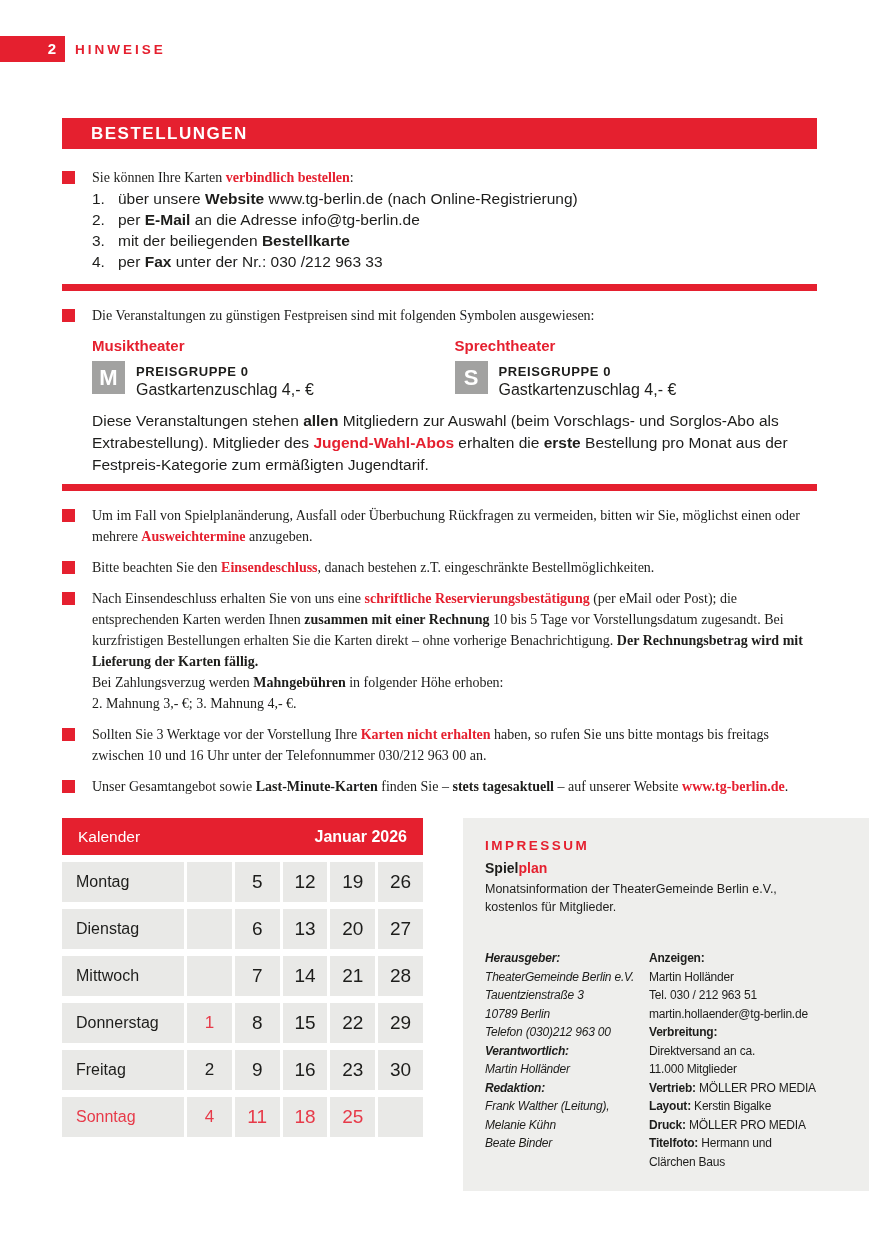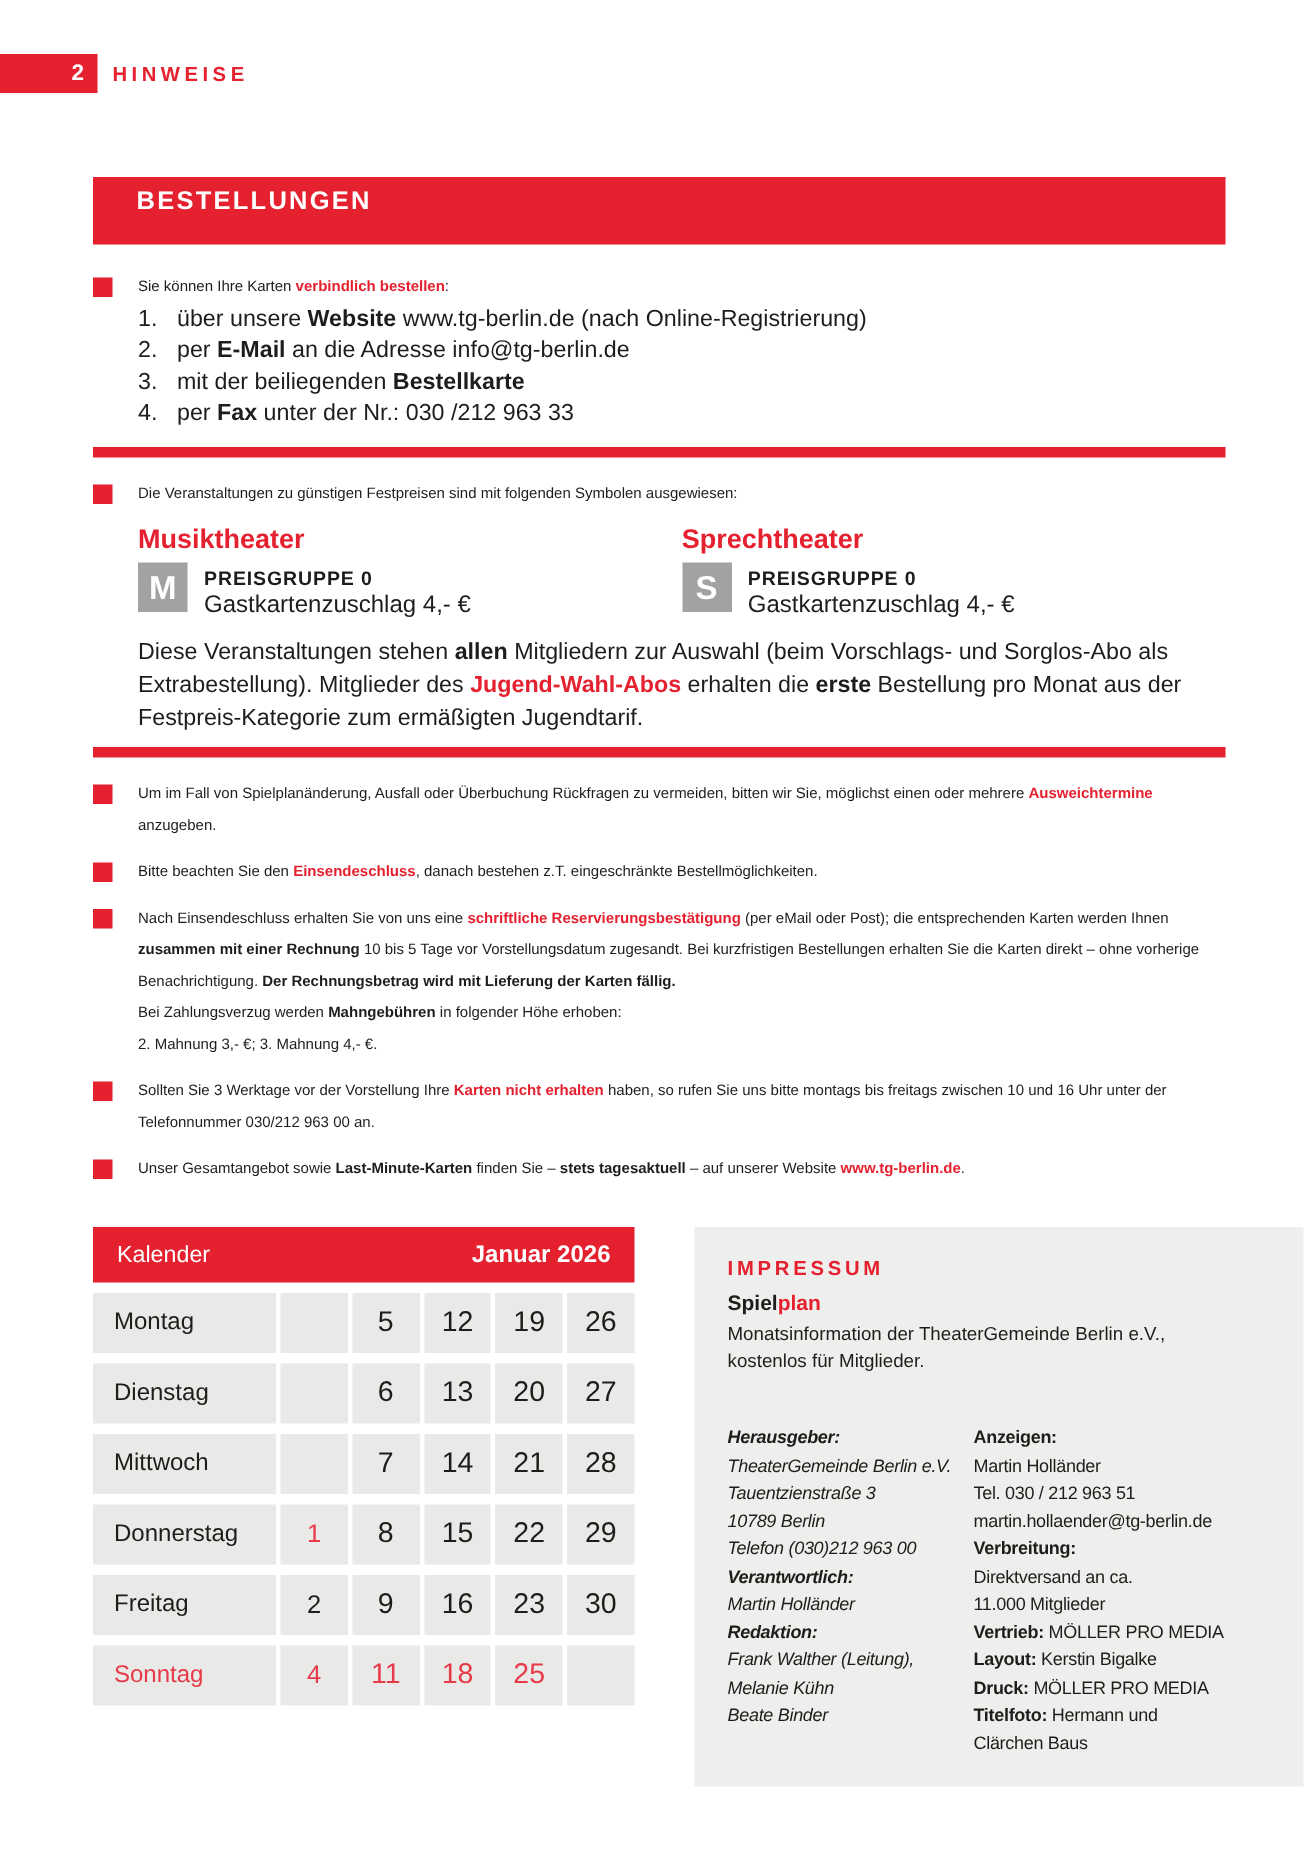--- a/index.html
+++ b/index.html
@@ -17,40 +17,40 @@
 
   
   .pagenum{position:absolute;left:0;top:36px;width:65px;height:26px;background:var(--red);
     color:#fff;font-weight:bold;font-size:15px;line-height:26px;text-align:right;
     padding-right:9px;box-sizing:border-box;}
   .pagehead{position:absolute;left:75px;top:36px;height:26px;line-height:27px;
     color:var(--red);font-weight:bold;font-size:13.5px;letter-spacing:3px;}
 
   
   .content{position:absolute;left:62px;top:118px;width:755px;}
-  .banner{height:45px;background:var(--red);color:#fff;font-weight:bold;font-size:17px;
+  .banner{height:31px;background:var(--red);color:#fff;font-weight:bold;font-size:17px;
     letter-spacing:1.5px;line-height:32px;padding-left:29px;box-sizing:border-box;}
 
   .bullet{display:flex;margin-top:18px;}
   .bullet .sq{flex:none;width:13px;height:13px;background:var(--red);margin-top:4px;margin-right:17px;}
-  .btext{font-size:10px;line-height:21px;}
+  .btext{font-size:14px;line-height:21px;font-family:Liberation Serif, serif;}
 
   .olist{margin-left:30px;font-size:15.5px;line-height:21px;}
   .oitem{display:flex;}
   .onum{flex:none;width:26px;}
 
   .divider{height:7px;background:var(--red);margin-top:12px;}
   .divider.d2{margin-top:8px;}
 
   .bullet.b14{margin-top:14px;}
   .bullet.b10{margin-top:10px;}
 
   .sym-row{display:flex;margin-left:30px;margin-top:9px;}
   .sym-col{width:370px;}
-  .sym-label{color:var(--red);font-weight:bold;font-size:18px;line-height:21px;}
+  .sym-label{color:var(--red);font-weight:bold;font-size:15px;line-height:21px;}
   .sym-body{display:flex;margin-top:5px;}
   .sym-sq{flex:none;width:33px;height:33px;background:var(--symbol-square-bg);color:#fff;
     font-weight:bold;font-size:22px;text-align:center;line-height:34px;margin-right:11px;}
   .sym-pg{font-weight:bold;font-size:13px;letter-spacing:.6px;line-height:17px;padding-top:2px;}
   .sym-sur{font-size:16px;line-height:20px;}
   .note{margin-left:30px;margin-top:10px;font-size:15.5px;line-height:22px;}
 
   
   .bottom{position:absolute;left:62px;top:818px;display:flex;}
   .calendar{width:361px;}

